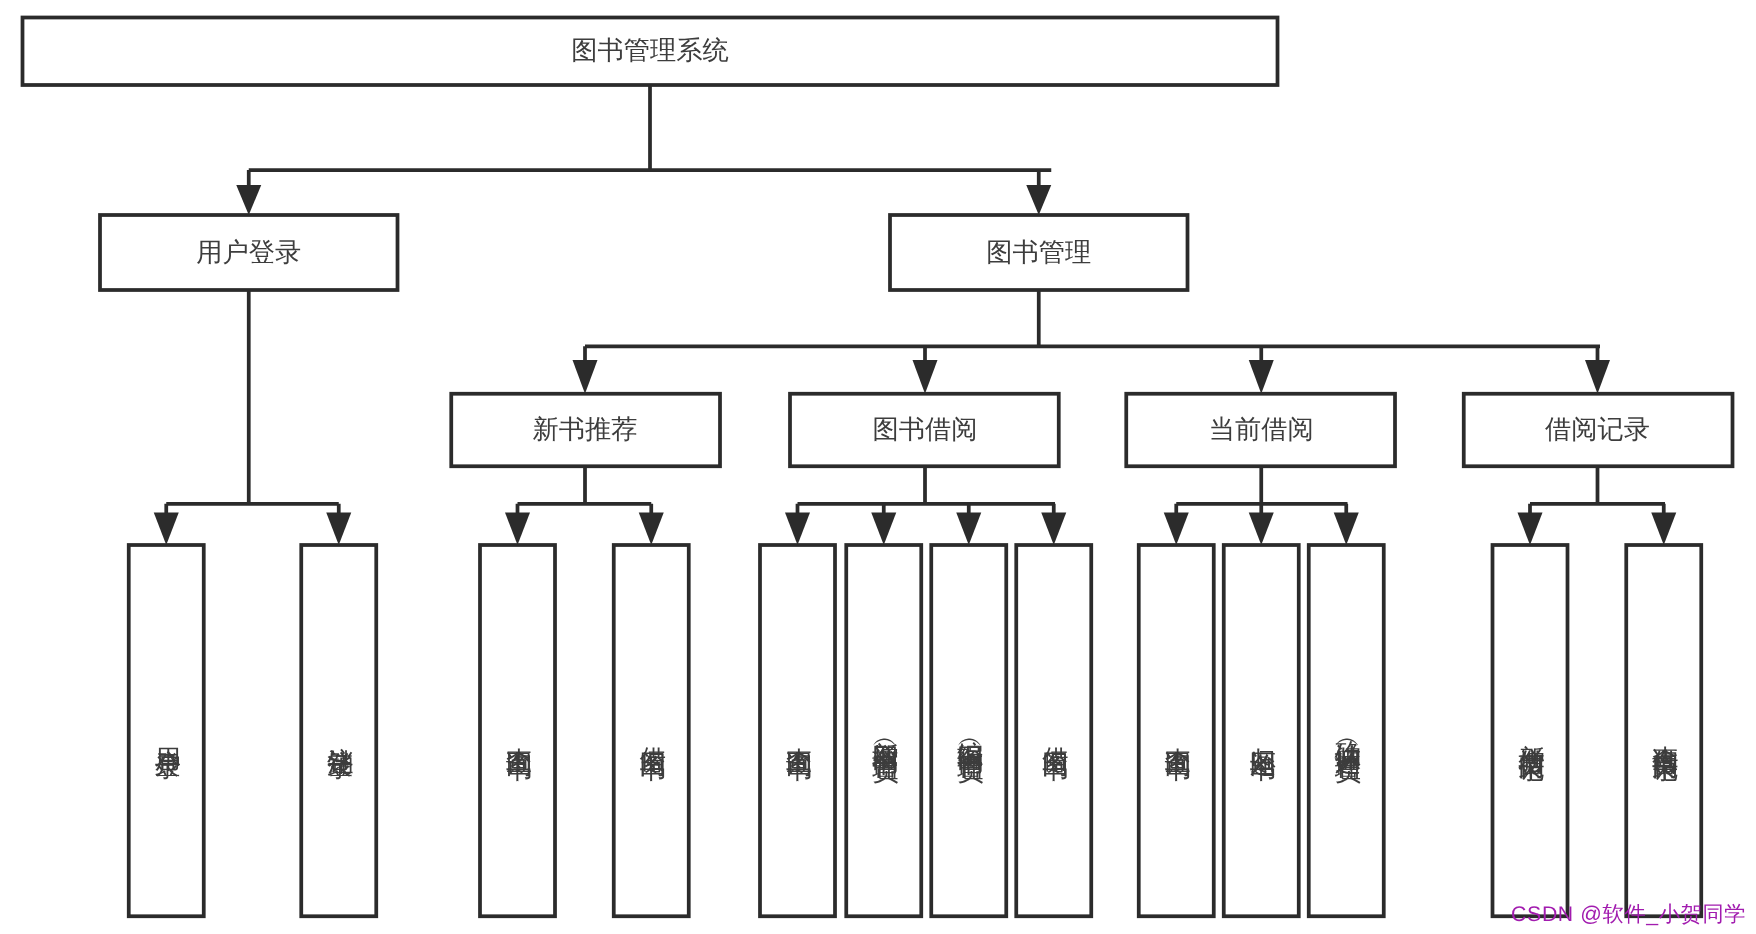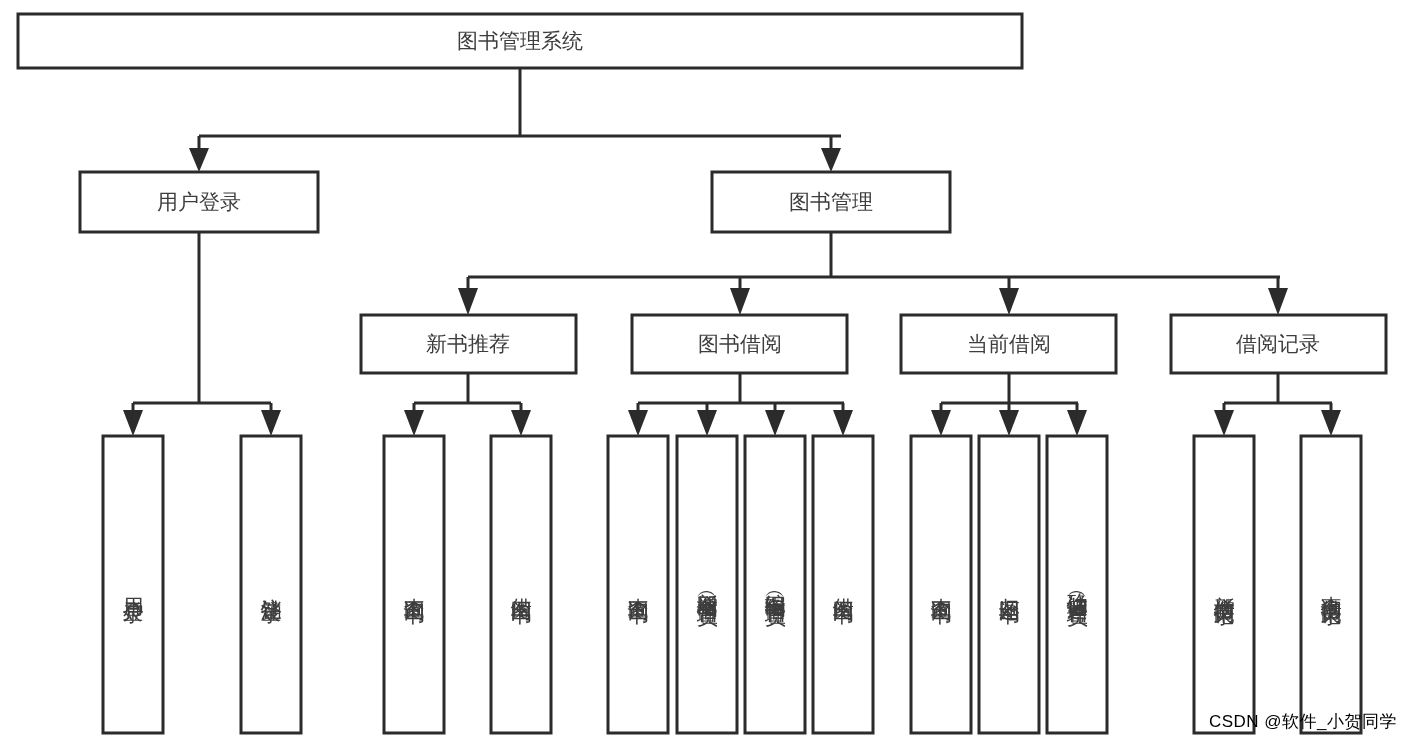--- a/index.html
+++ b/index.html
@@ -63,24 +63,24 @@
     font-size: 21px;
     line-height: 1.08;
     letter-spacing: 2px;
     color: #3d3d3d;
     white-space: nowrap;
     pointer-events: none;
   }
   .watermark {
     position: absolute;
     right: 8px;
-    bottom: 14px;
+    bottom: 4px;
     font-family: "Liberation Sans", "DejaVu Sans", sans-serif;
     font-size: 17px;
-    color: #000000;
+    color: #a21caf;
     letter-spacing: 0.5px;
     white-space: nowrap;
   }
 </style>
 </head>
 <body>
 
 <div id="diagram-root">
 
   <svg id="flow-svg" viewBox="0 0 1405 747" preserveAspectRatio="none">

